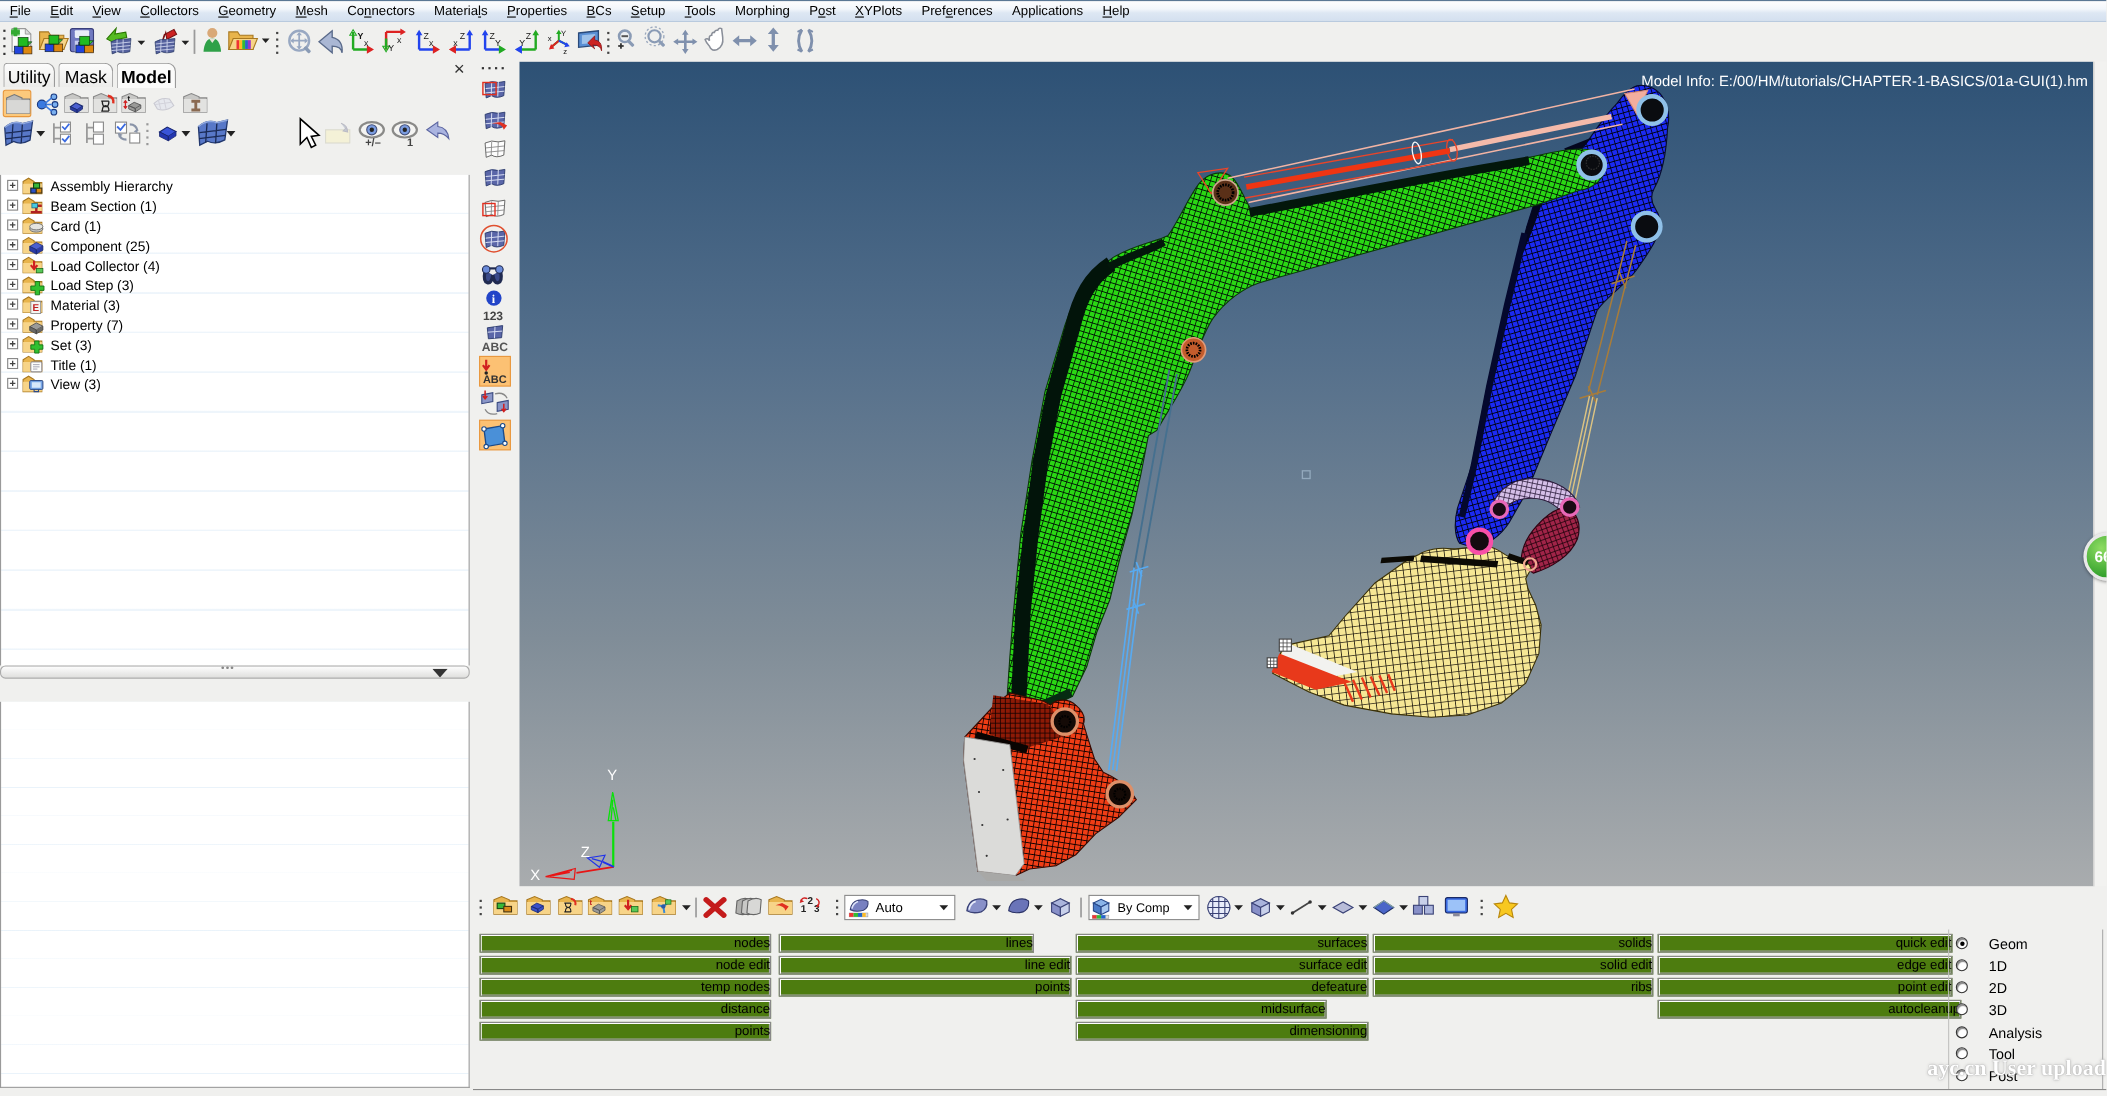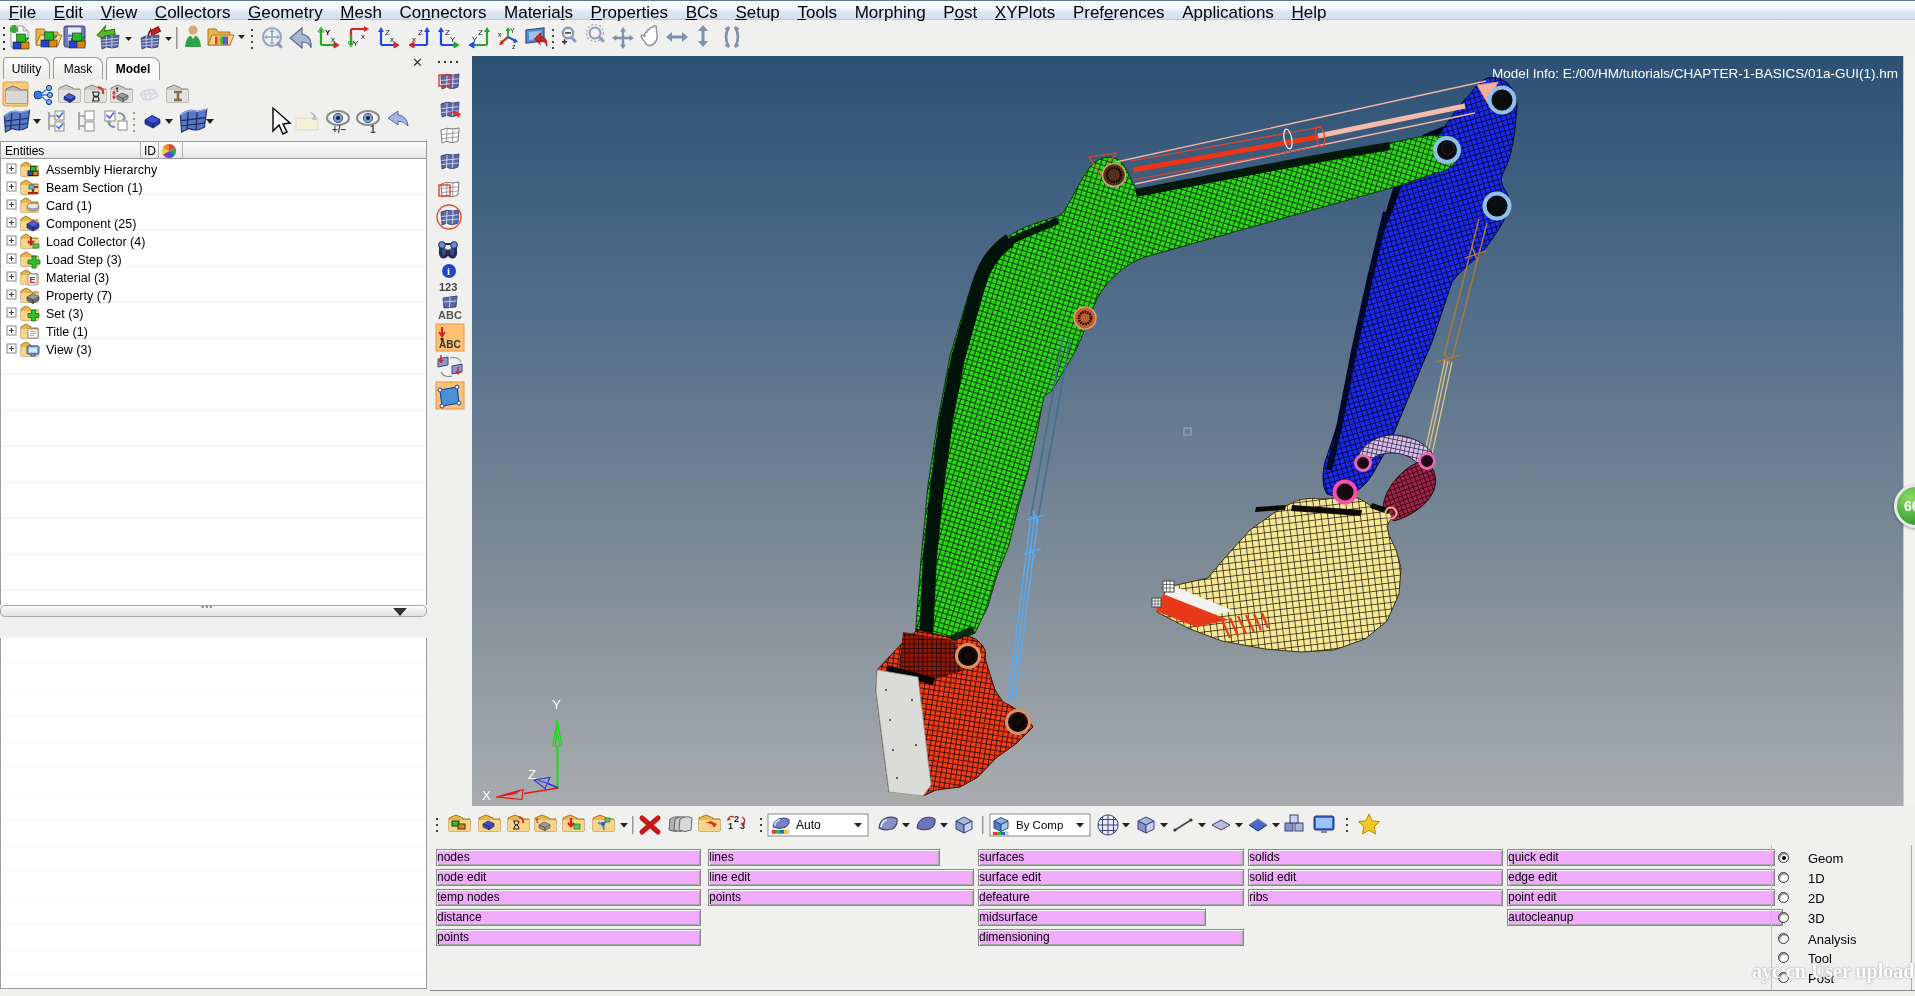--- a/index.html
+++ b/index.html
@@ -1,29 +1,29 @@
 <!DOCTYPE html>
 <html><head><meta charset="utf-8"><style>
 *{margin:0;padding:0;box-sizing:border-box}
 html,body{width:1915px;height:996px;overflow:hidden;background:#f0f0ee;font-family:"Liberation Sans",sans-serif;position:relative}
-#menubar{position:absolute;left:0;top:0;width:1915px;height:20px;background:linear-gradient(#fdfdfe 0%,#f2f6fb 40%,#dde7f3 60%,#d4e0ef 100%);border-top:1px solid #5a7794;border-bottom:1px solid #b9cade;font-size:17px;color:#000;white-space:nowrap;padding-left:0px}
+#menubar{position:absolute;left:0;top:0;width:1915px;height:20px;background:linear-gradient(#fdfdfe 0%,#f2f6fb 40%,#dde7f3 60%,#d4e0ef 100%);border-top:1px solid #5a7794;border-bottom:1px solid #b9cade;font-size:12px;color:#000;white-space:nowrap;padding-left:0px}
 #menubar span.mi{display:inline-block;padding:2px 8.8px 0 8.8px;letter-spacing:0px}
 #toolbar1{position:absolute;left:0;top:21px;width:1915px;height:35px;background:#f0f0ee}
 #leftpanel{position:absolute;left:0;top:56px;width:430px;height:940px;background:#f0f0ee}
 #iconstrip{position:absolute;left:430px;top:56px;width:42px;height:754px;background:#f0f0ee}
 #viewport{position:absolute;left:472px;top:56px;width:1431px;height:750px}
 #rightstrip{position:absolute;left:1903px;top:56px;width:12px;height:750px;background:#f2f2f0;border-left:1px solid #c8c8c8}
 #bottombar{position:absolute;left:430px;top:806px;width:1485px;height:39px;background:#f0f0ee}
 #panelgrid{position:absolute;left:430px;top:845px;width:1485px;height:151px;background:#f0f0ee}
-.pbtn{position:absolute;height:17px;background:#f0abfc;border:1px solid #888;box-shadow:inset 1px 1px 0 #fff, inset -1px -1px 0 #a8a8a8;font-size:12px;text-align:left;line-height:15px;color:#000}
+.pbtn{position:absolute;height:17px;background:#4d7c0f;border:1px solid #888;box-shadow:inset 1px 1px 0 #fff, inset -1px -1px 0 #a8a8a8;font-size:12px;text-align:right;line-height:15px;color:#000}
 .radio{position:absolute;width:11px;height:11px;border-radius:50%;background:#fff;border:1px solid #333;box-shadow:inset 1px 1.5px 1px #888}
 .rlabel{position:absolute;font-size:13px;color:#000}
 #watermark{position:absolute;left:1752px;top:960px;font-family:"Liberation Serif",serif;font-weight:bold;font-size:20px;color:#ffffff;text-shadow:0 0 1px #9a9a9a,0 0 3px #b0b0b0;white-space:nowrap}
 #badge{position:absolute;left:1894px;top:484px;width:44px;height:44px;border-radius:50%;background:radial-gradient(circle at 35% 30%,#8edc62,#2f9e2a 75%);border:3px solid #e8e8e8;box-shadow:0 1px 3px rgba(0,0,0,.4);color:#fff;font-weight:bold;font-size:14px;line-height:38px;text-align:left;padding-left:7px}
-.tab{position:absolute;top:1px;height:22px;font-size:12px;text-align:center;color:#000;background:linear-gradient(#fcfcfc,#ececea);border:1px solid #9a9a9a;border-bottom:none;border-radius:4px 8px 0 0;padding-top:4px}
+.tab{position:absolute;top:1px;height:22px;font-size:16px;text-align:center;color:#000;background:linear-gradient(#fcfcfc,#ececea);border:1px solid #9a9a9a;border-bottom:none;border-radius:4px 8px 0 0;padding-top:4px}
 u{text-decoration:underline}
 </style></head>
 <body>
 <div id="menubar"><span class="mi"><u>F</u>ile</span><span class="mi"><u>E</u>dit</span><span class="mi"><u>V</u>iew</span><span class="mi"><u>C</u>ollectors</span><span class="mi"><u>G</u>eometry</span><span class="mi"><u>M</u>esh</span><span class="mi">Co<u>n</u>nectors</span><span class="mi">Materia<u>l</u>s</span><span class="mi"><u>P</u>roperties</span><span class="mi"><u>B</u>Cs</span><span class="mi"><u>S</u>etup</span><span class="mi"><u>T</u>ools</span><span class="mi">Morphin<u>g</u></span><span class="mi">P<u>o</u>st</span><span class="mi"><u>X</u>YPlots</span><span class="mi">Pref<u>e</u>rences</span><span class="mi">Applications</span><span class="mi"><u>H</u>elp</span></div>
 <div id="toolbar1"><svg width="1915" height="35" xmlns="http://www.w3.org/2000/svg">
 <defs>
 <g id="cubes">
           <rect x="0" y="4" width="8" height="7" fill="#2244dd" stroke="#123" stroke-width=".6"></rect>
           <rect x="8" y="4" width="8" height="7" fill="#dd8811" stroke="#321" stroke-width=".6"></rect>
           <path d="M4 4 L8 0 L16 0 L12 4 Z" fill="#33cc33" stroke="#131" stroke-width=".6"></path>
@@ -462,36 +462,20 @@
         <text x="6" y="23" font-size="10" font-weight="bold" fill="#444">+/–</text>
       </g>
 <g transform="translate(356,30)">
         <use href="#eye"></use>
         <text x="14" y="23" font-size="10" font-weight="bold" fill="#444">1</text>
       </g>
 <g transform="translate(386,30)">
         <path d="M2 16 Q3 6 12 5 L12 1 L22 8 L12 15 L12 11 Q6 11 2 16 Z" fill="#aab4e0" stroke="#5a64a0" stroke-width="1" transform="scale(-1,1) translate(-24,0)"></path>
       </g>
 </svg>
-<div style="position:absolute;left:0;top:85px;width:427px;height:18px;background:linear-gradient(#fefefe,#e6e6e4);border:1px solid #9a9a9a;font-size:12px;color:#000">
-<span style="position:absolute;left:4px;top:2px">Entities</span>
-<span style="position:absolute;left:143px;top:2px">ID</span>
-<div style="position:absolute;left:139px;top:0;width:1px;height:18px;background:#b0b0b0"></div>
-<div style="position:absolute;left:157px;top:0;width:1px;height:18px;background:#b0b0b0"></div>
-<div style="position:absolute;left:181px;top:0;width:1px;height:18px;background:#b0b0b0"></div>
-<svg style="position:absolute;left:160px;top:1px" width="16" height="16">
-        <circle cx="8" cy="8" r="7" fill="#ddd"></circle>
-        <path d="M8 8 L8 1 A7 7 0 0 1 14.1 4.5 Z" fill="#e8413c"></path>
-        <path d="M8 8 L14.1 4.5 A7 7 0 0 1 14.1 11.5 Z" fill="#3ba13b"></path>
-        <path d="M8 8 L14.1 11.5 A7 7 0 0 1 8 15 Z" fill="#2b5fc0"></path>
-        <path d="M8 8 L8 15 A7 7 0 0 1 1.9 11.5 Z" fill="#8a3bbf"></path>
-        <path d="M8 8 L1.9 11.5 A7 7 0 0 1 1.9 4.5 Z" fill="#e8d23c"></path>
-        <path d="M8 8 L1.9 4.5 A7 7 0 0 1 8 1 Z" fill="#e88a2b"></path>
-      </svg>
-</div>
 <div id="treearea" style="position:absolute;left:0;top:103px;width:427px;height:446px;background:#fff;border-left:1px solid #9a9a9a;border-right:1px solid #9a9a9a;overflow:hidden;background-image:repeating-linear-gradient(#fff 0px,#fff 34px,#eef5fb 35px,#eef5fb 36px)">
 <svg width="427" height="446" xmlns="http://www.w3.org/2000/svg" font-family="Liberation Sans, sans-serif">
 <defs>
 <g id="pb">
             <rect x="0" y="0" width="9" height="9" fill="#fff" stroke="#848484"></rect>
             <path d="M2 4.5 h5 M4.5 2 v5" stroke="#444" stroke-width="1.2"></path>
           </g>
 <g id="tf">
             <path d="M0 3 L5 0 L10 3 L10 4 L17 4 L17 14 L0 14 Z" fill="#e8b44c" stroke="#a87820" stroke-width="1"></path>
             <path d="M0 5 L17 5 L17 14 L0 14 Z" fill="#f7d488"></path>

